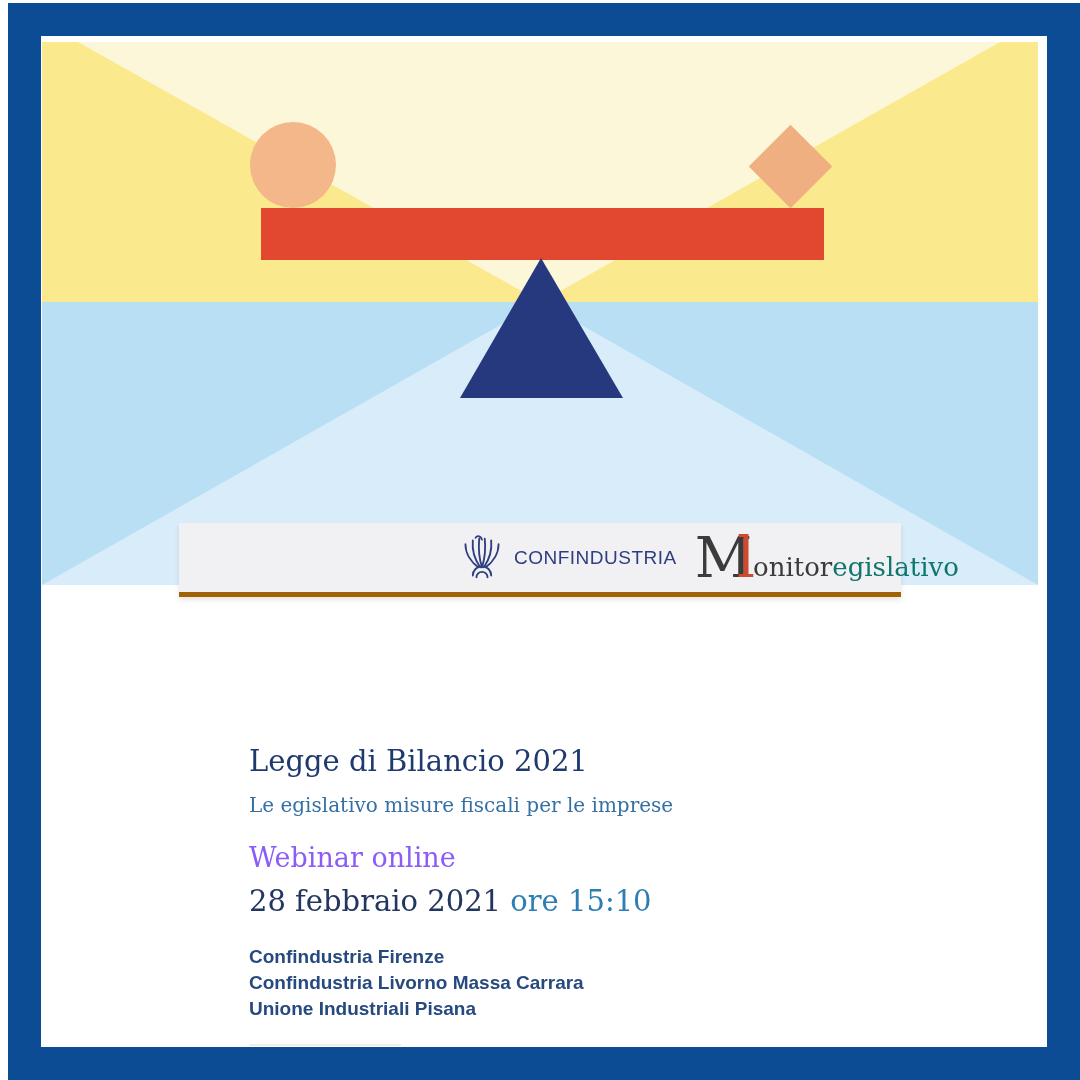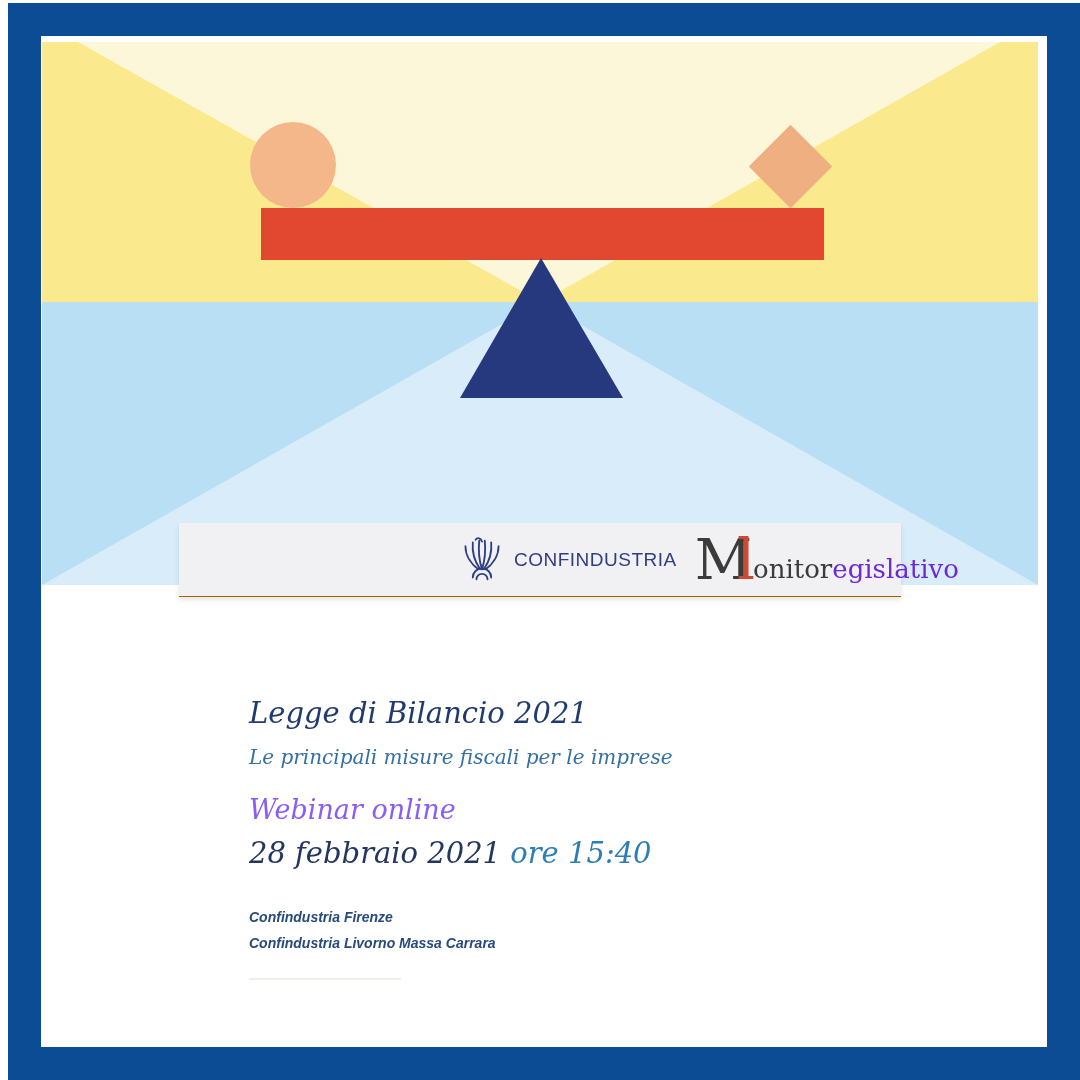--- a/index.html
+++ b/index.html
@@ -22,43 +22,43 @@
       clip-path:polygon(499px 0px,996px 283px,0px 283px);}
 
   .shape-circle{position:absolute;left:208px;top:80px;width:86px;height:86px;border-radius:50%;background:#F4B78A;}
   .shape-diamond{position:absolute;left:719px;top:95px;width:59px;height:59px;background:#EFAF80;transform:rotate(45deg);}
   .shape-bar{position:absolute;left:219px;top:166px;width:563px;height:52px;background:#E2472F;}
   .shape-fulcrum{position:absolute;left:418px;top:216px;width:163px;height:140px;background:#27397E;
       clip-path:polygon(49.7% 0%,100% 100%,0% 100%);}
 
   
   .banner{position:absolute;left:138px;top:487px;width:722px;height:74px;background:#F1F1F3;
-      border-bottom:1px solid #a16207;box-shadow:0 3px 5px rgba(0,0,0,.10);
+      border-bottom:5px solid #a16207;box-shadow:0 3px 5px rgba(0,0,0,.10);
       display:flex;align-items:center;box-sizing:border-box;padding-left:280px;}
   .eagle{flex:0 0 auto;margin-right:9px;}
   .conf-label{font-family:"Liberation Sans",sans-serif;font-size:19px;letter-spacing:.5px;
       color:#2F3E82;white-space:nowrap;}
   .mlogo{display:flex;align-items:flex-end;margin-left:18px;}
   .mlogo .big{font-family:"DejaVu Serif",serif;font-size:56px;line-height:42px;}
   .mlogo .m-cap{color:#3B3B3B;}
   .mlogo .l-red{color:#CD4930;margin-left:-15px;}
   .mlogo .words{display:flex;flex-direction:row;margin-left:-2px;}
   .mlogo .words span{font-family:"DejaVu Serif",serif;font-size:26px;line-height:23px;}
   .mlogo .word-top{color:#3B3B3B;}
-  .mlogo .word-bottom{color:#6d28d9;}
+  .mlogo .word-bottom{color:#0f766e;}
 
   
-  .textblock{position:absolute;left:208px;top:660px;font-style:italic;}
+  .textblock{position:absolute;left:208px;top:708px;}
   .title{font-family:"DejaVu Serif",serif;font-size:29px;color:#1F3A6E;}
   .subtitle{font-family:"DejaVu Serif",serif;font-size:20px;color:#3570A5;margin-top:15px;}
   .webinar{font-family:"DejaVu Serif",serif;font-size:27px;color:#8b5cf6;margin-top:25px;}
   .dateline{font-family:"DejaVu Serif",serif;font-size:29px;color:#22365F;margin-top:11px;}
   .dateline .time{color:#2E7EB3;}
-  .orgs{margin-top:34px;font-family:"Liberation Sans",sans-serif;font-weight:bold;
-      font-size:14px;line-height:26px;color:#274A7E;}
+  .orgs{margin-top:26px;font-family:"Liberation Sans",sans-serif;font-weight:bold;
+      font-size:19px;line-height:26px;color:#274A7E;}
   .faint-line{margin-top:22px;width:152px;height:2px;background:#F0EEEA;}
 </style>
 </head>
 <body>
 
 <div class="canvas">
   <div class="frame"></div>
 
   <div class="inner">
 
@@ -96,27 +96,28 @@
         <span class="big l-red">l</span>
         <span class="words">
           <span class="word-top">onitor</span>
           <span class="word-bottom">egislativo</span>
         </span>
       </div>
     </div>
 
     <div class="textblock">
       <div class="title">Legge di Bilancio 2021</div>
-      <div class="subtitle">Le principali misure fiscali per le imprese</div>
+      <div class="subtitle">Le egislativo misure fiscali per le imprese</div>
       <div class="webinar">Webinar online</div>
       <div class="dateline">
         <span>28 febbraio 2021</span>
-        <span class="time">ore 15:40</span>
+        <span class="time">ore 15:10</span>
       </div>
       <div class="orgs">
         <div>Confindustria Firenze</div>
         <div>Confindustria Livorno Massa Carrara</div>
+        <div>Unione Industriali Pisana</div>
       </div>
       <div class="faint-line"></div>
     </div>
 
   </div>
 </div>
 
 </body></html>

